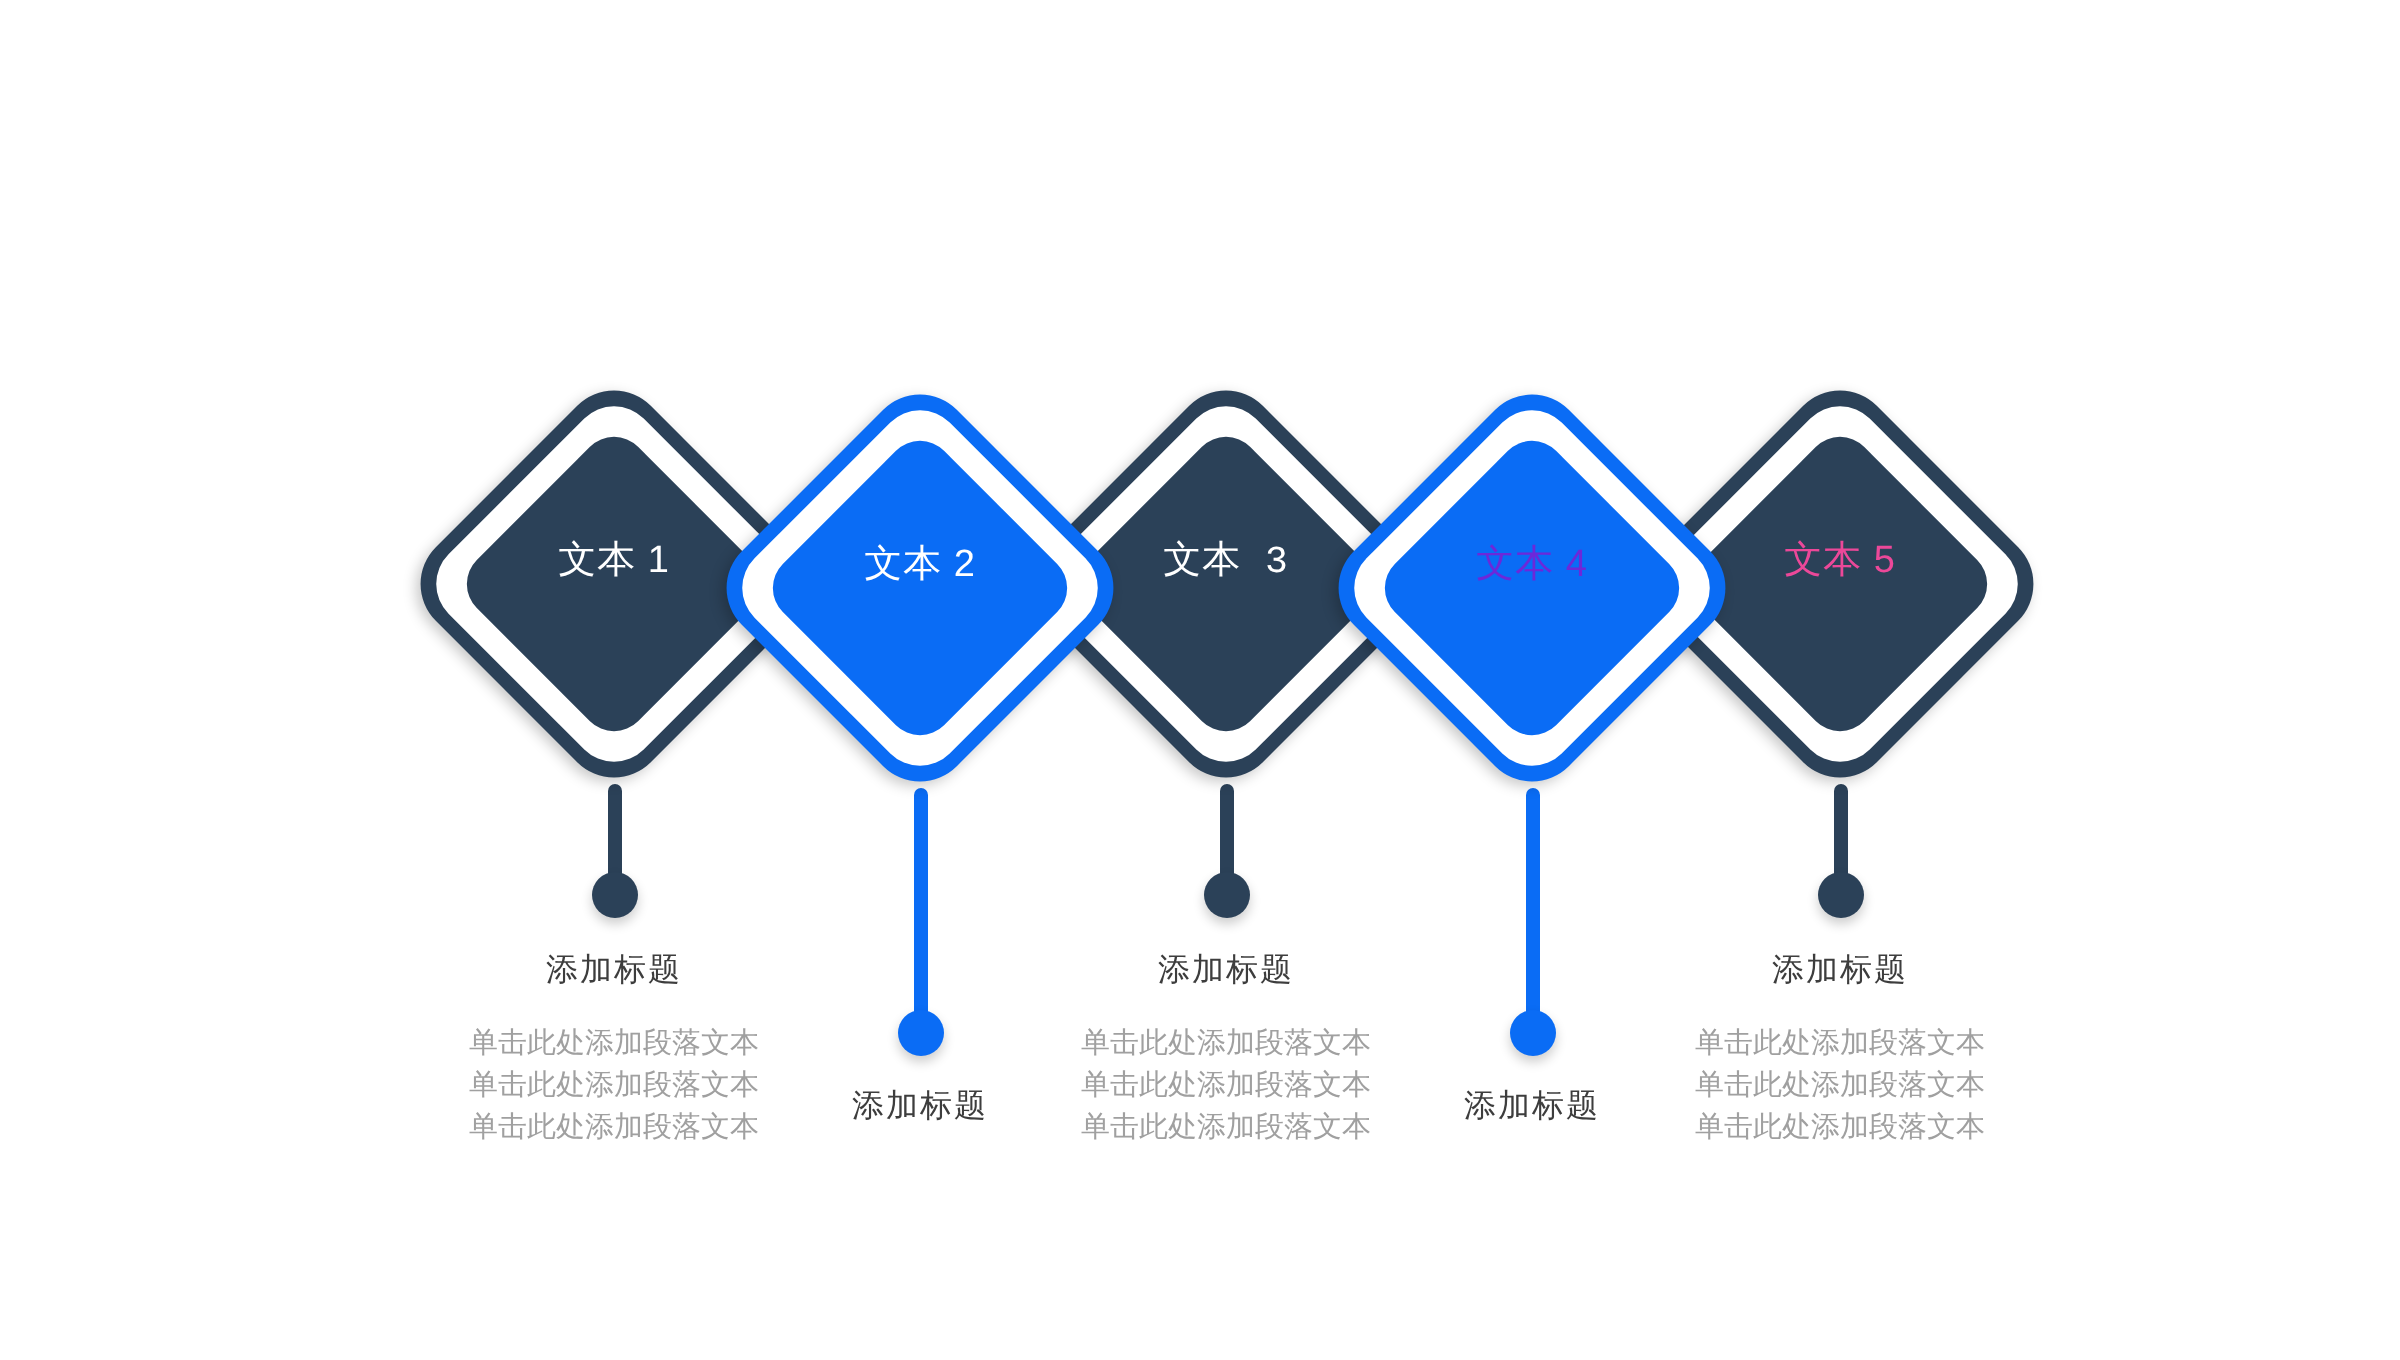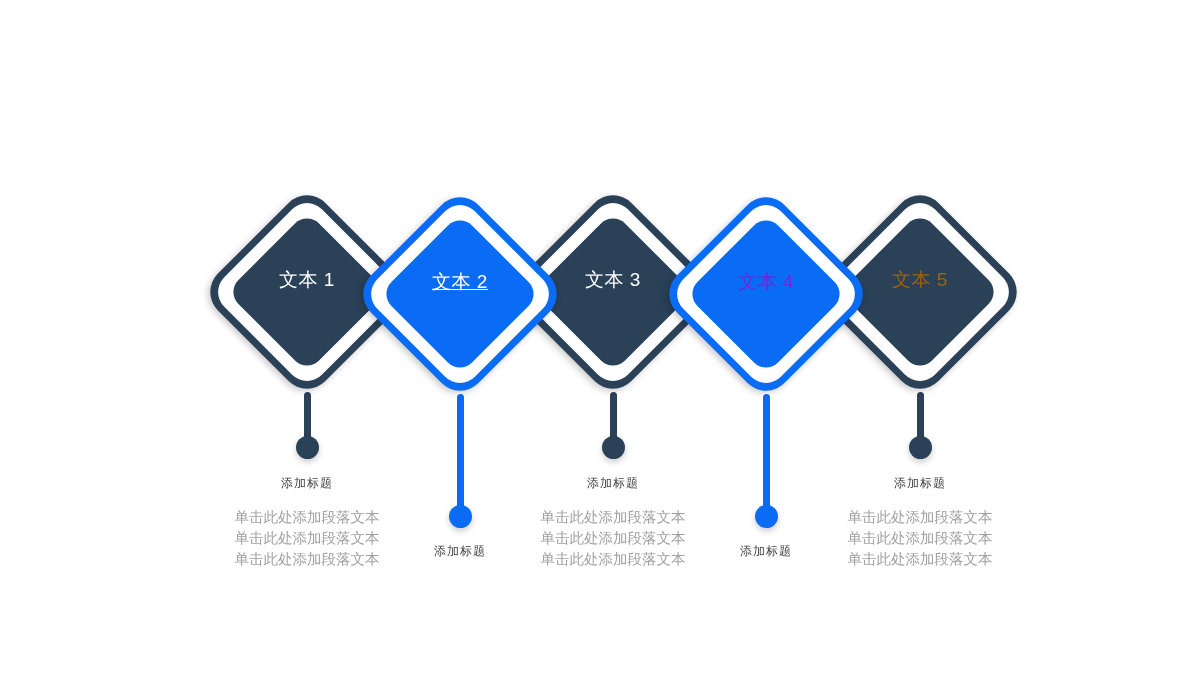--- a/index.html
+++ b/index.html
@@ -78,21 +78,21 @@
   }
 
   
   .caption {
     position: absolute;
     transform: translateX(-50%);
     text-align: center;
     white-space: nowrap;
   }
   .caption-title {
-    font-size: 12px;
+    font-size: 16px;
     color: #3d3d3d;
     letter-spacing: 1px;
     line-height: 1.3;
   }
   .caption-body {
     margin-top: 16px;
     font-size: 14.5px;
     color: #a0a0a0;
     line-height: 1.45;
   }
@@ -128,36 +128,36 @@
     <div class="item">
       <div class="stem" style="left: 456.5px; top: 394px; height: 126px; background: rgb(10, 108, 245);"></div>
       <div class="dot" style="left: 448.5px; top: 504.5px; background: rgb(10, 108, 245); box-shadow: rgba(0, 0, 0, 0.2) 0px 3px 6px;"></div>
       <div class="diamond-wrap" style="left: 460px; top: 294px; z-index: 21;">
         <div class="diamond-outer" style="background: rgb(10, 108, 245);">
           <div class="diamond-gap" style="background: rgb(255, 255, 255);">
             <div class="diamond-inner" style="background: rgb(10, 108, 245);"></div>
           </div>
         </div>
       </div>
-      <div class="diamond-label" style="left: 460px; top: 282px; color: rgb(255, 255, 255); z-index: 61; text-decoration: underline;">文本 2</div>
+      <div class="diamond-label" style="left: 460px; top: 282px; color: rgb(255, 255, 255); z-index: 61;">文本 2</div>
       <div class="caption" style="left: 460px; top: 544px;">
         <div class="caption-title" style="color: rgb(61, 61, 61);">添加标题</div>
       </div>
     </div>
     <div class="item">
       <div class="stem" style="left: 609.5px; top: 392px; height: 59px; background: rgb(43, 65, 88);"></div>
       <div class="dot" style="left: 601.5px; top: 435.5px; background: rgb(43, 65, 88); box-shadow: rgba(0, 0, 0, 0.2) 0px 3px 6px;"></div>
       <div class="diamond-wrap" style="left: 613px; top: 292px; z-index: 12;">
         <div class="diamond-outer" style="background: rgb(43, 65, 88);">
           <div class="diamond-gap" style="background: rgb(255, 255, 255);">
             <div class="diamond-inner" style="background: rgb(43, 65, 88);"></div>
           </div>
         </div>
       </div>
-      <div class="diamond-label" style="left: 613px; top: 280px; color: rgb(255, 255, 255); z-index: 62;">文本 3</div>
+      <div class="diamond-label" style="left: 613px; top: 280px; color: rgb(255, 255, 255); z-index: 62; font-family: Liberation Mono, monospace;">文本 3</div>
       <div class="caption" style="left: 613px; top: 476px;">
         <div class="caption-title" style="color: rgb(61, 61, 61);">添加标题</div>
         <div class="caption-body" style="color: rgb(160, 160, 160);">
           <div>单击此处添加段落文本</div>
           <div>单击此处添加段落文本</div>
           <div>单击此处添加段落文本</div>
         </div>
       </div>
     </div>
     <div class="item">
@@ -178,21 +178,21 @@
     <div class="item">
       <div class="stem" style="left: 916.5px; top: 392px; height: 59px; background: rgb(43, 65, 88);"></div>
       <div class="dot" style="left: 908.5px; top: 435.5px; background: rgb(43, 65, 88); box-shadow: rgba(0, 0, 0, 0.2) 0px 3px 6px;"></div>
       <div class="diamond-wrap" style="left: 920px; top: 292px; z-index: 14;">
         <div class="diamond-outer" style="background: rgb(43, 65, 88);">
           <div class="diamond-gap" style="background: rgb(255, 255, 255);">
             <div class="diamond-inner" style="background: rgb(43, 65, 88);"></div>
           </div>
         </div>
       </div>
-      <div class="diamond-label" style="left: 920px; top: 280px; color: #a16207; z-index: 64;">文本 5</div>
+      <div class="diamond-label" style="left: 920px; top: 280px; color: #ec4899; z-index: 64;">文本 5</div>
       <div class="caption" style="left: 920px; top: 476px;">
         <div class="caption-title" style="color: rgb(61, 61, 61);">添加标题</div>
         <div class="caption-body" style="color: rgb(160, 160, 160);">
           <div>单击此处添加段落文本</div>
           <div>单击此处添加段落文本</div>
           <div>单击此处添加段落文本</div>
         </div>
       </div>
     </div>
   </div>

